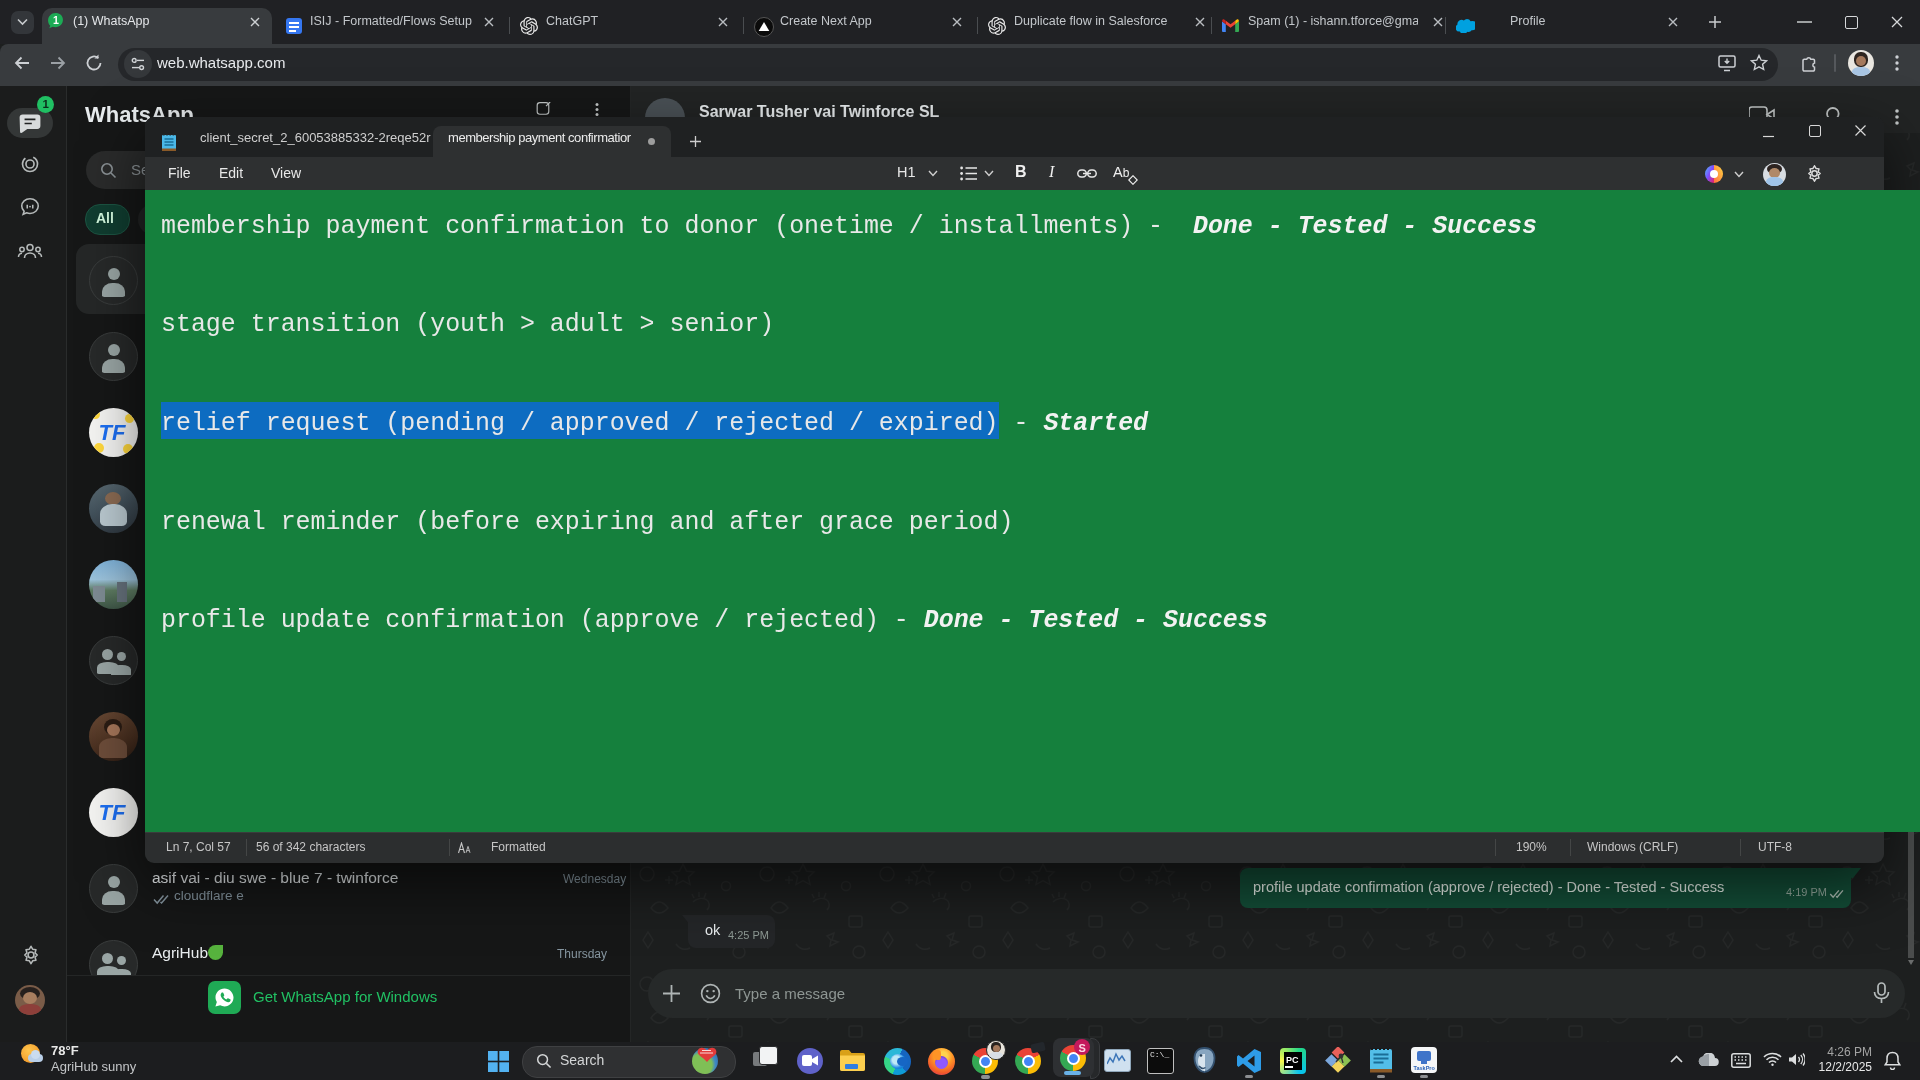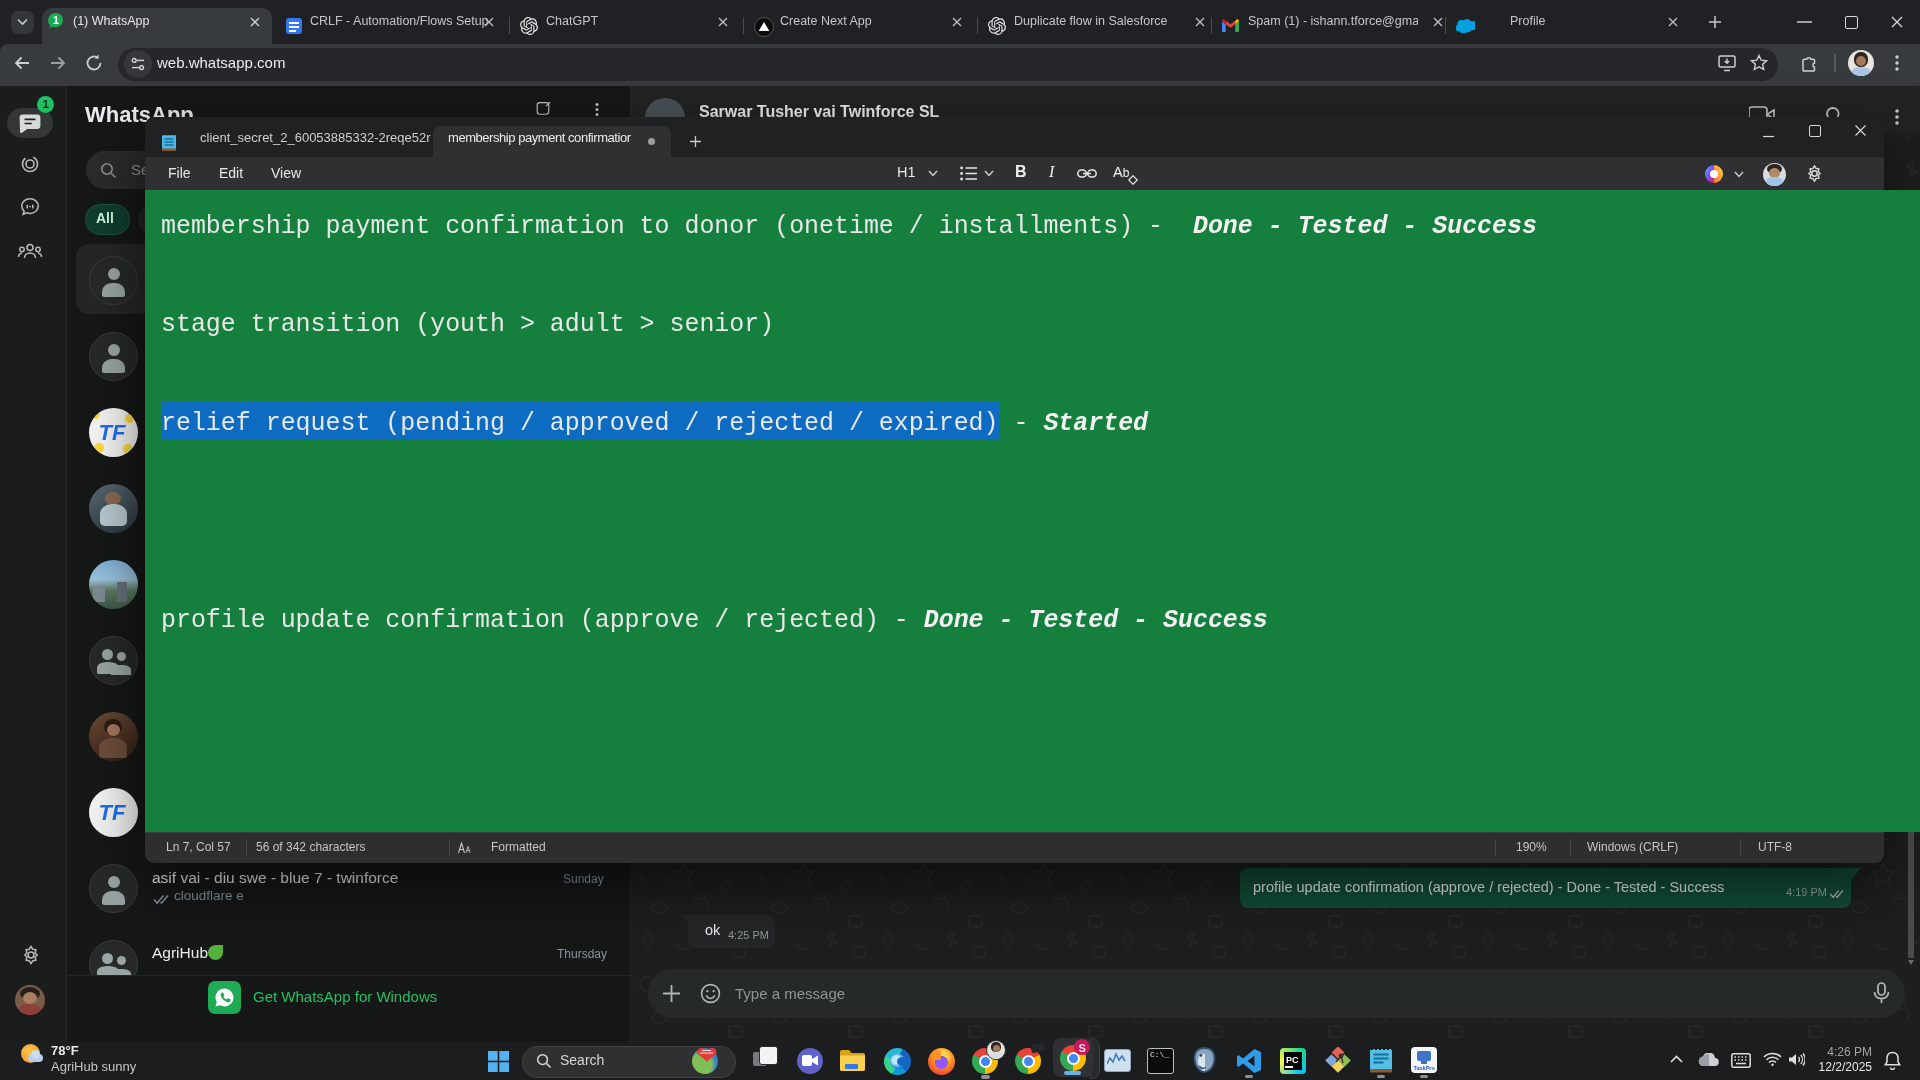--- a/index.html
+++ b/index.html
@@ -74,21 +74,21 @@
       <path d="M1 13 H3.8 V5.2 L0.2 2.5 C0.1 2.6 0 2.8 0 3 V12 a1 1 0 0 0 1 1z" fill="#4285f4"></path>
       <path d="M16 13 H13.2 V5.2 L16.8 2.5 c.1.1.2.3.2.5 V12 a1 1 0 0 1-1 1z" fill="#34a853"></path>
       <path d="M3.8 5.2 L8.5 8.7 L13.2 5.2 V1.8 L8.5 5.3 L3.8 1.8z" fill="#ea4335"></path>
       <path d="M0.2 2.5 L3.8 5.2 V1.8 L2.2 0.6 C1.4 0 .4 .6 .2 1.4z" fill="#c5221f"></path>
       <path d="M16.8 2.5 L13.2 5.2 V1.8 L14.8 0.6 c.8-.6 1.8 0 2 .8z" fill="#fbbc04"></path>
     </svg>
   <svg class="abs" style="left:1456px;top:19px" width="19" height="14" viewBox="0 0 19 14">
       <path d="M7.9 1.6 a4 4 0 0 1 3.1-1.5 4.1 4.1 0 0 1 3.6 2.2 4.6 4.6 0 0 1 1.9-.4 4.7 4.7 0 0 1 0 9.4 l-.9-.1a3.4 3.4 0 0 1-3 1.8 3.4 3.4 0 0 1-1.5-.3 3.9 3.9 0 0 1-7.2-.2 3.6 3.6 0 0 1-.7.1 3.7 3.7 0 0 1-1.8-6.9 4.2 4.2 0 0 1 6.5-4.1z" fill="#00a1e0"></path>
     </svg>
 
-  <div class="abs t" style="left:310px;top:14px;font-size:12.5px;color:#c3c7cb;">CRLF - Automation/Flows Setup</div>
+  <div class="abs t" style="left:310px;top:14px;font-size:12.5px;color:#c3c7cb;">ISIJ - Formatted/Flows Setup</div>
   <div class="abs t" style="left:546px;top:14px;font-size:12.5px;color:#c3c7cb;">ChatGPT</div>
   <div class="abs t" style="left:780px;top:14px;font-size:12.5px;color:#c3c7cb;">Create Next App</div>
   <div class="abs t" style="left:1014px;top:14px;font-size:12.5px;color:#c3c7cb;">Duplicate flow in Salesforce</div>
   <div class="abs t" style="left:1248px;top:14px;font-size:12.5px;color:#c3c7cb;width:170px;overflow:hidden;">Spam (1) - ishann.tforce@gmai</div>
   <div class="abs t" style="left:1482px;top:14px;font-size:12.5px;color:#c3c7cb;margin-left:28px;">Profile</div>
 
   <svg class="abs" style="left:483px;top:16px" width="12" height="12" viewBox="0 0 12 12">
       <path d="M2 2 L10 10 M10 2 L2 10" stroke="#b9bdc1" stroke-width="1.4"></path>
     </svg>
   <svg class="abs" style="left:717px;top:16px" width="12" height="12" viewBox="0 0 12 12">
@@ -249,21 +249,21 @@
          <div class="abs" style="left:18px;top:12px;width:13px;height:12px;border-radius:50%;background:#a5765a;"></div>
          <div class="abs" style="left:10px;top:26px;width:28px;height:20px;border-radius:45% 45% 0 0;background:#6d4d3a;"></div>
       </div>
       <div class="abs" style="left:21.5px;top:702px;width:49px;height:49px;border-radius:50%;background:#f4f4f2;overflow:hidden;">
          <div class="abs t" style="left:10px;top:12px;font-size:22px;font-weight:bold;color:#1d6ff2;font-style:italic;">TF</div>
       </div>
       <div class="abs pava" style="left:21.5px;top:778px;"></div>
       <div class="abs gava" style="left:21.5px;top:854px;"></div>
 
       <div class="abs t" style="left:85px;top:783px;font-size:15.5px;color:#e9edef;">asif vai - diu swe - blue 7 - twinforce</div>
-      <div class="abs t" style="left:496px;top:786px;font-size:12px;color:#8696a0;">Sunday</div>
+      <div class="abs t" style="left:496px;top:786px;font-size:12px;color:#8696a0;">Wednesday</div>
       <svg class="abs" style="left:86px;top:808px" width="18" height="11" viewBox="0 0 18 11">
           <path d="M1 5.5 L4.2 9 L10.5 1.5 M7.5 8 L8.6 9 L15 1.5" stroke="#8696a0" stroke-width="1.5" fill="none"></path>
         </svg>
       <div class="abs t" style="left:107px;top:802px;font-size:13.5px;color:#8696a0;">cloudflare e</div>
       <div class="abs t" style="left:85px;top:858px;font-size:15.5px;color:#e9edef;">AgriHub</div>
       <div class="abs" style="left:141px;top:859px;width:15px;height:15px;border-radius:50% 0 50% 50%;background:#57b33e;"></div>
       <div class="abs t" style="left:490px;top:861px;font-size:12px;color:#8696a0;">Thursday</div>
 
       <div class="abs" style="left:0px;top:890px;width:563px;height:66px;background:#161717;"></div>
         <div class="abs" style="left:0px;top:889px;width:563px;height:1px;background:#242626;"></div>
@@ -430,20 +430,21 @@
     </div>
     <svg class="abs" style="left:1660px;top:47px" width="19" height="19" viewBox="0 0 24 24">
         <circle cx="12" cy="12" r="3.4" fill="none" stroke="#dcdcdc" stroke-width="1.8"></circle>
         <path d="M12 2.2 l1.9 3.4 3.8.6 -1.1 3.7 2.6 2.1 -2.6 2.1 1.1 3.7 -3.8.6 -1.9 3.4 -1.9-3.4 -3.8-.6 1.1-3.7 -2.6-2.1 2.6-2.1 -1.1-3.7 3.8-.6z" fill="none" stroke="#dcdcdc" stroke-width="1.8" stroke-linejoin="round"></path>
       </svg>
 
     <div class="abs" id="np-edit">
       <div class="npline" style="top:21.5px;">membership payment confirmation to donor (onetime / installments) -  <span class="bi">Done - Tested - Success</span></div>
       <div class="npline" style="top:120.2px;">stage transition (youth &gt; adult &gt; senior)</div>
       <div class="npline" style="top:218.9px;"><span style="background:#0d6cc1;padding:7px 0 2px;">relief request (pending / approved / rejected / expired)</span> - <span class="bi">Started</span></div>
+      <div class="npline" style="top:317.6px;">renewal reminder (before expiring and after grace period)</div>
       <div class="npline" style="top:416.3px;">profile update confirmation (approve / rejected) - <span class="bi">Done - Tested - Success</span></div>
     </div>
 
     <div class="abs" id="np-status">
       <div class="abs t" style="left:21px;top:7px;">Ln 7, Col 57</div>
       <div class="abs" style="left:101px;top:6px;width:1px;height:17px;background:#444646;"></div>
       <div class="abs t" style="left:111px;top:7px;">56 of 342 characters</div>
       <div class="abs" style="left:304px;top:6px;width:1px;height:17px;background:#444646;"></div>
       <svg class="abs" style="left:313px;top:9px" width="13" height="12" viewBox="0 0 13 12">
           <path d="M0.5 11 L3.5 1 L6.5 11 M1.6 7.5 H5.4" stroke="#c6c6c6" stroke-width="1.1" fill="none"></path>

